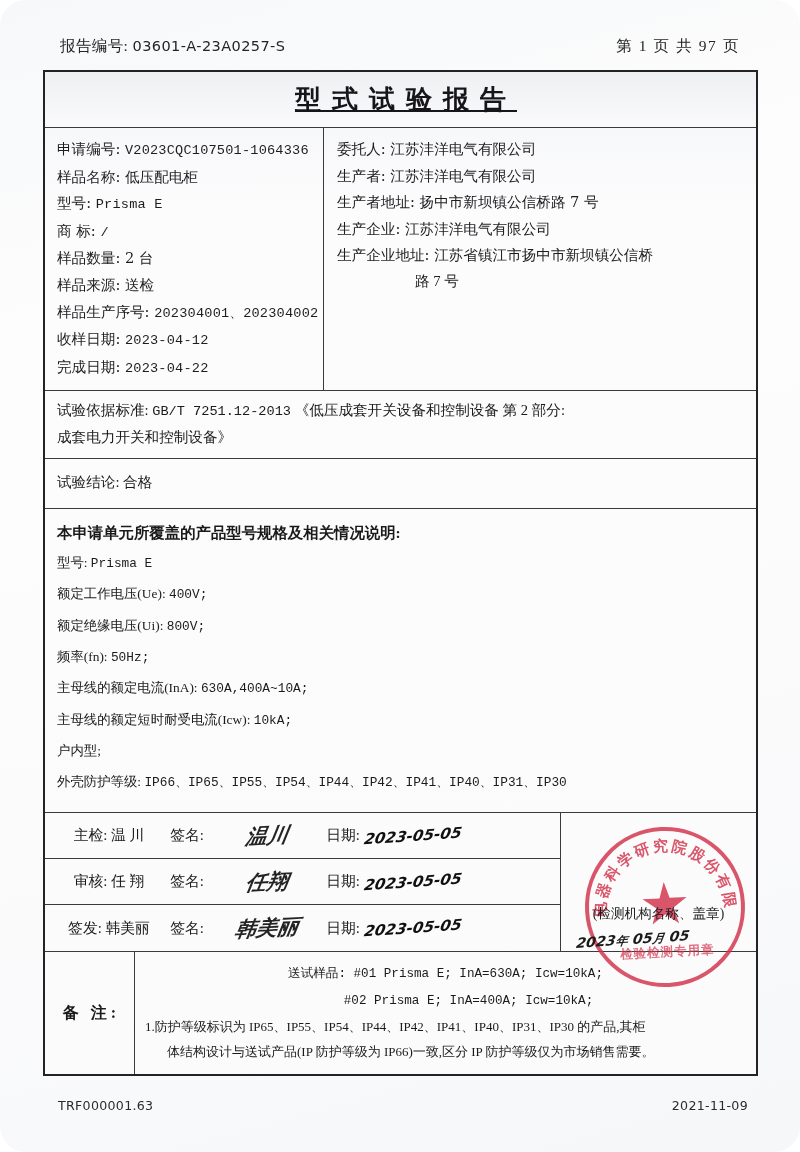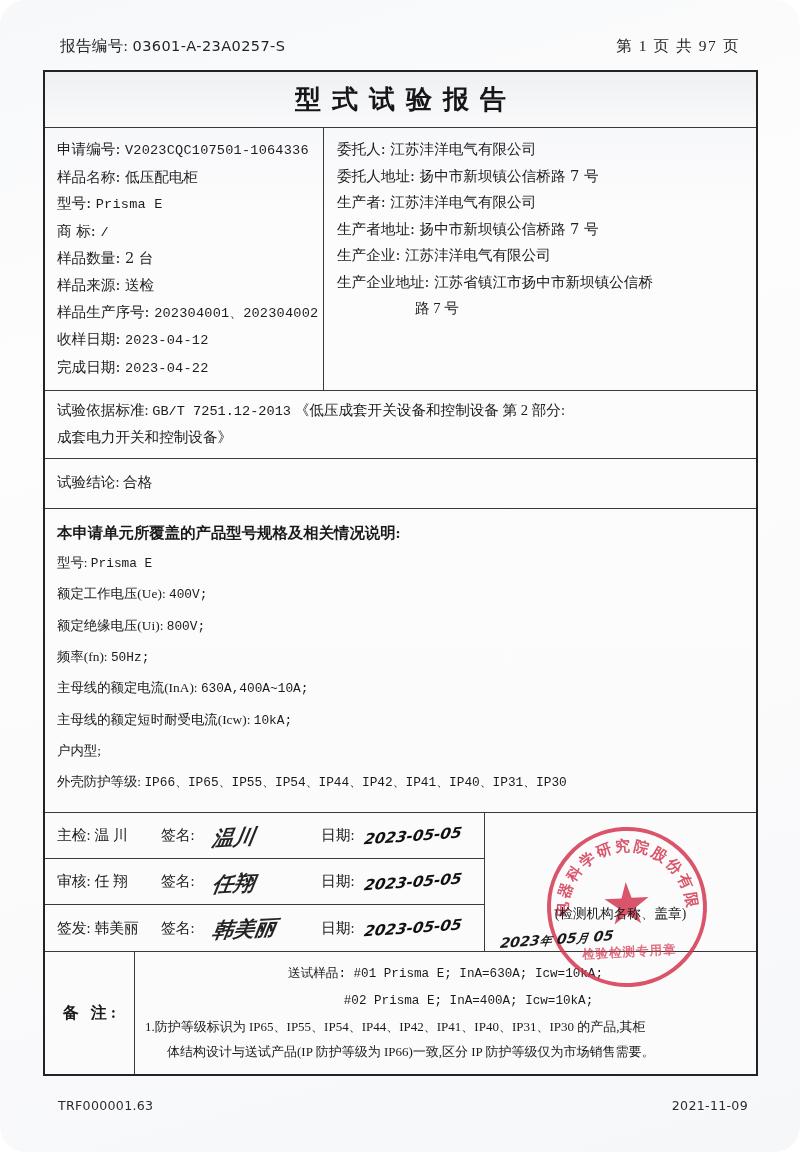--- a/index.html
+++ b/index.html
@@ -62,20 +62,21 @@
     justify-content: center;
     background: linear-gradient(180deg,#eef0f2 0%, #fafafb 100%);
   }
   #titleband .t {
     font-family: "DejaVu Serif", "Liberation Serif", serif;
     font-size: 26px;
     font-weight: 700;
     letter-spacing: 11px;
     text-indent: 11px;
     color: #16161a;
+    text-decoration: underline;
   }
 
   
   #partyblock { display: flex; }
   #partyLeft {
     width: 279px;
     border-right: 1.4px solid #3a3a3d;
     box-sizing: border-box;
     padding: 8px 0 9px 12px;
   }
@@ -99,23 +100,24 @@
   .fullrow { padding: 7px 12px 8px 12px; font-size: 14.6px; line-height: 25.5px; }
   .fullrow .mono { font-family: "Liberation Mono","DejaVu Sans Mono",monospace; font-size: 13.6px; margin-top: 18px; }
 
   #specrow .spechead { font-size: 15.4px; font-weight: 700; line-height: 30px; }
   #specrow .specline { font-size: 13.4px; line-height: 30.4px; }
   #specrow .specline .mono { font-family: "Liberation Mono","DejaVu Sans Mono",monospace; font-size: 12.8px; }
 
   
   #sigblock { display: flex; position: relative; }
   #sigLeft {
-    width: 440px;
+    width: 516px;
     border-right: 1.4px solid #3a3a3d;
     box-sizing: border-box;
+    text-align: center;
   }
   #sigRight { flex: 1; position: relative; box-sizing: border-box; }
   .sigrow {
     height: 46px;
     display: flex;
     align-items: center;
     padding-left: 12px;
     border-bottom: 1.4px solid #3a3a3d;
     box-sizing: border-box;
     font-size: 14.8px;
@@ -280,21 +282,20 @@
           <div class="pline"><span class="lbl">型号: </span><span class="val">Prisma E</span></div>
           <div class="pline"><span class="lbl">商   标: </span><span class="val">/</span></div>
           <div class="pline"><span class="lbl">样品数量: </span><span class="valcjk">2 台</span></div>
           <div class="pline"><span class="lbl">样品来源: </span><span class="valcjk">送检</span></div>
           <div class="pline"><span class="lbl">样品生产序号: </span><span class="val">202304001、202304002</span></div>
           <div class="pline"><span class="lbl">收样日期: </span><span class="val">2023-04-12</span></div>
           <div class="pline"><span class="lbl">完成日期: </span><span class="val">2023-04-22</span></div>
         </div>
       <div id="partyRight">
           <div class="pline"><span class="lbl">委托人: </span><span class="valcjk">江苏沣洋电气有限公司</span></div>
-          <div class="pline"><span class="lbl">委托人地址: </span><span class="valcjk">扬中市新坝镇公信桥路 7 号</span></div>
           <div class="pline"><span class="lbl">生产者: </span><span class="valcjk">江苏沣洋电气有限公司</span></div>
           <div class="pline"><span class="lbl">生产者地址: </span><span class="valcjk">扬中市新坝镇公信桥路 7 号</span></div>
           <div class="pline"><span class="lbl">生产企业: </span><span class="valcjk">江苏沣洋电气有限公司</span></div>
           <div class="pline"><span class="lbl">生产企业地址: </span><span class="valcjk">江苏省镇江市扬中市新坝镇公信桥</span></div>
           <div class="pline indentline">路 7 号</div>
         </div>
     </div>
 
     <div class="row fullrow">
       <div>

